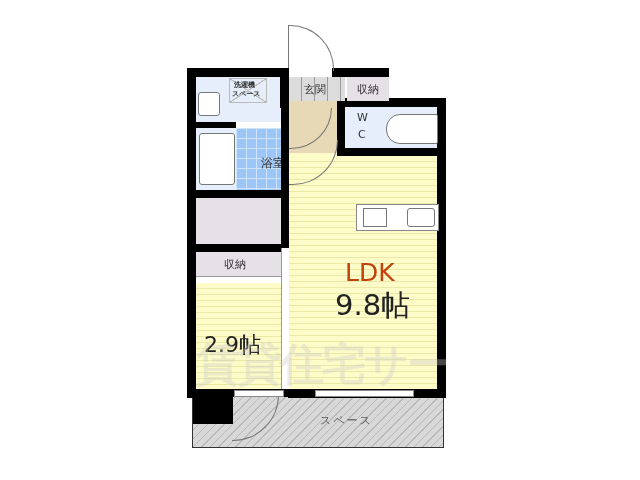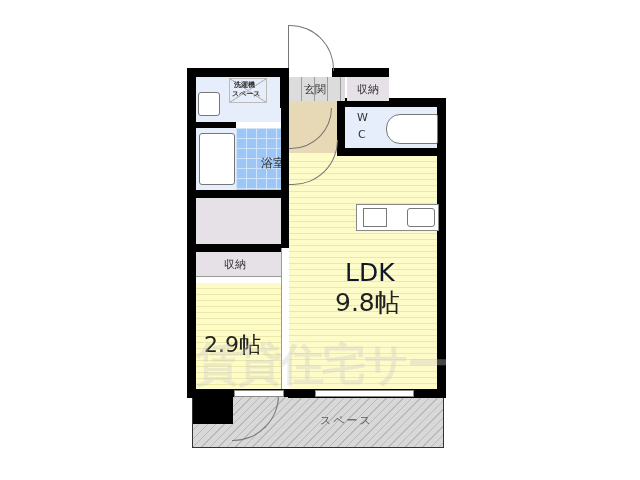--- a/index.html
+++ b/index.html
@@ -83,21 +83,21 @@
   <div class="lbl" style="left:204px;top:330px;font-size:22px;color:#222;">2.9帖</div>
   <div class="abs" style="left:281px;top:248px;width:7px;height:141px;background:#fff;border-left:1px solid #999;border-right:1px solid #999;"></div>
 
   <div class="room yellow" style="left:289px;top:156px;width:148px;height:233px;"></div>
   <div class="room yellow" style="left:289px;top:153px;width:48px;height:5px;"></div>
   <div class="door-arc" style="left:289px;top:140px;width:48px;height:44px;border-left:none;border-top:none;border-radius:0 0 48px 0;"></div>
   <div class="abs" style="left:356px;top:204px;width:81px;height:25px;border:1px solid #888;background:#fff;">
     <div class="abs" style="left:6px;top:3px;width:22px;height:17px;border:1px solid #777;"></div>
     <div class="abs" style="left:50px;top:3px;width:26px;height:17px;border:1px solid #777;border-radius:3px;"></div>
   </div>
-  <div class="lbl" style="left:345px;top:258px;font-size:25px;color:#0f172a;">LDK</div>
-  <div class="lbl" style="left:335px;top:286px;font-size:25px;color:#222;">9.8帖</div>
+  <div class="lbl" style="left:345px;top:258px;font-size:25px;color:#c2410c;">LDK</div>
+  <div class="lbl" style="left:335px;top:286px;font-size:29px;color:#222;">9.8帖</div>
 
   <div class="lbl" style="left:196px;top:335px;font-size:44px;font-weight:bold;color:rgba(200,200,200,0.35);letter-spacing:-2px;overflow:hidden;width:250px;">賃貸住宅サービス</div>
 
   <div class="wall" style="left:288px;top:389px;width:158px;height:9px;"></div>
   <div class="window" style="left:315px;top:390px;width:97px;height:5px;"></div>
   <div class="window" style="left:234px;top:390px;width:48px;height:5px;"></div>
 </div>
 
 </body></html>

